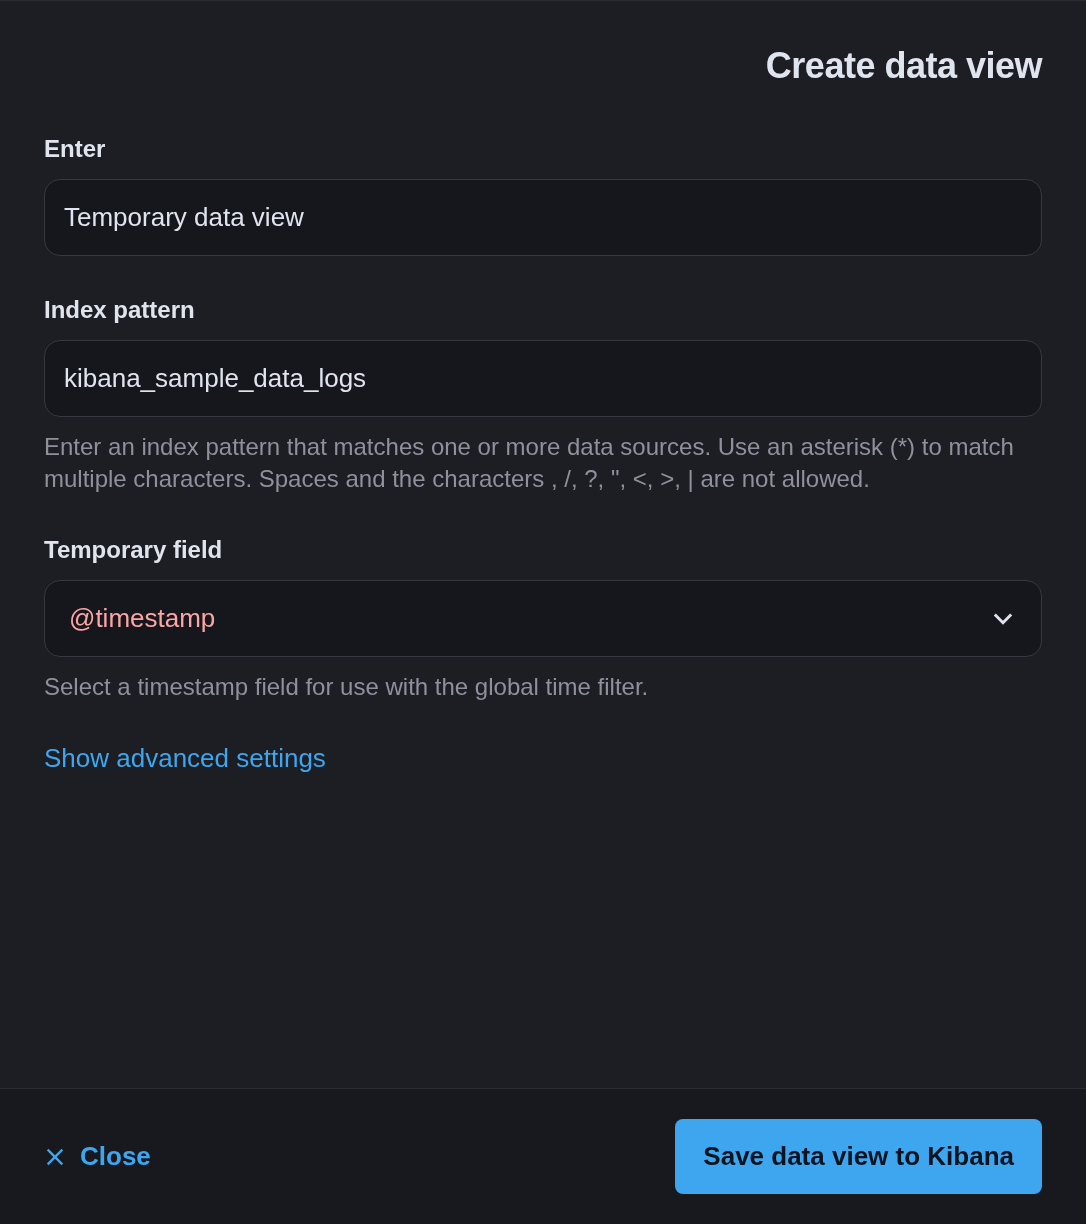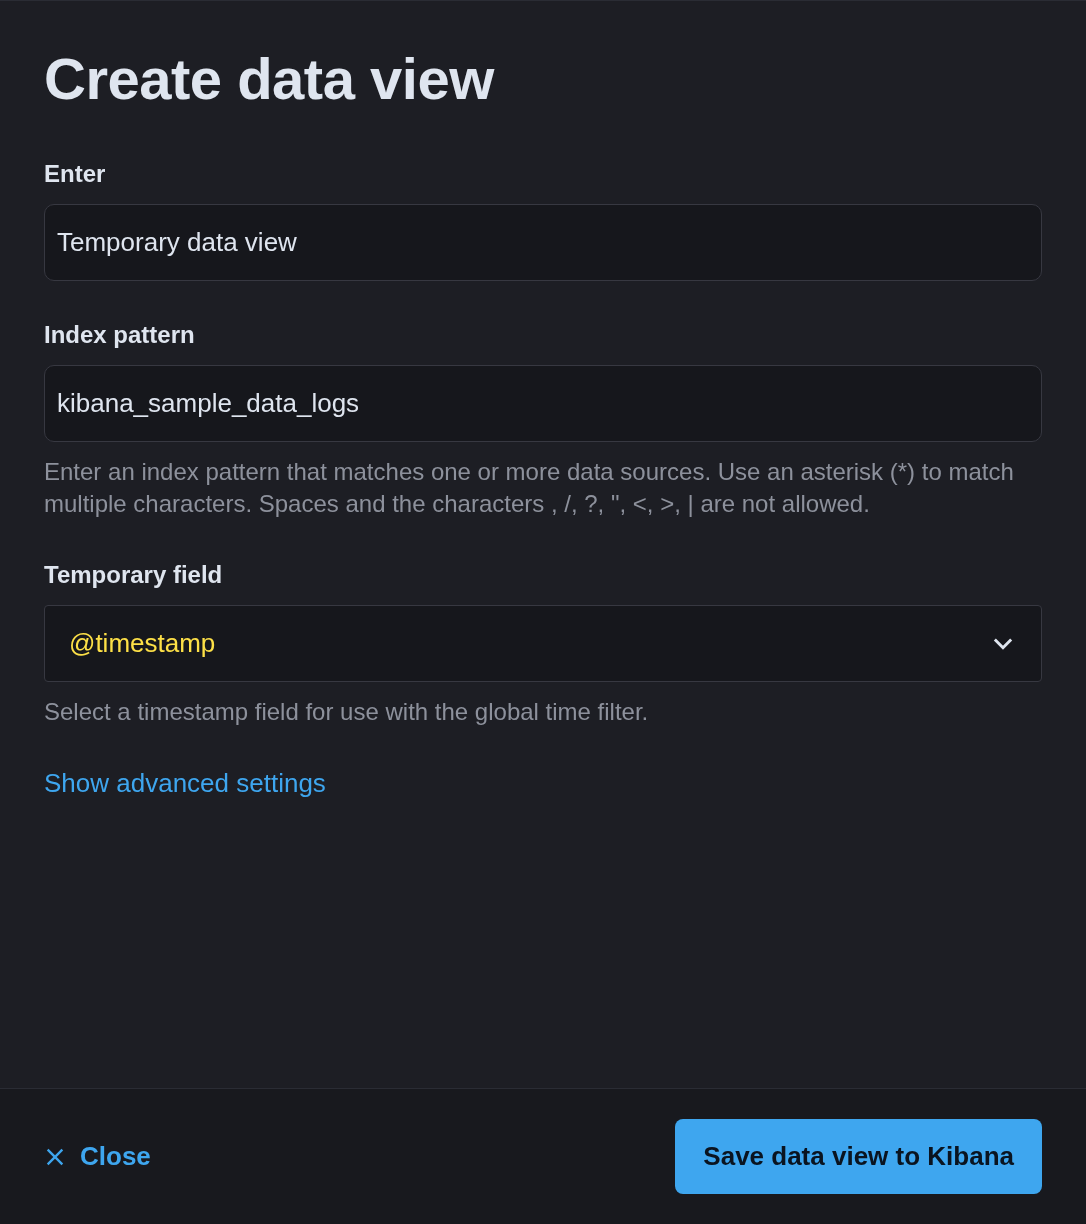--- a/index.html
+++ b/index.html
@@ -23,58 +23,59 @@
       height: 100%;
       display: flex;
       flex-direction: column;
     }
     .content {
       padding: 44px;
       flex: 1;
       overflow: auto;
     }
     .page-title {
-      font-size: 58px;
+      font-size: 36px;
       font-weight: 700;
       color: #dfe5ef;
       margin-bottom: 48px;
       letter-spacing: -0.5px;
+      text-align: right;
     }
     .form-group {
       margin-bottom: 40px;
     }
     .form-label {
       display: block;
       font-size: 24px;
       font-weight: 600;
       color: #dfe5ef;
       margin-bottom: 16px;
     }
     .form-input {
       width: 100%;
       background: #16171c;
       border: 1px solid #373841;
-      border-radius: 10px;
-      padding: 22px 12px;
+      border-radius: 16px;
+      padding: 22px 19px;
       font-size: 26px;
       color: #dfe5ef;
       font-family: inherit;
       outline: none;
     }
     .form-input::placeholder {
       color: #6a6e78;
     }
     .form-select {
       width: 100%;
       background: #16171c;
       border: 1px solid #373841;
-      border-radius: 4px;
+      border-radius: 16px;
       padding: 22px 24px;
       font-size: 26px;
-      color: #fde047;
+      color: #fca5a5;
       font-family: inherit;
       outline: none;
       position: relative;
       display: flex;
       align-items: center;
       justify-content: space-between;
       cursor: pointer;
     }
     .chevron-icon {
       width: 28px;

